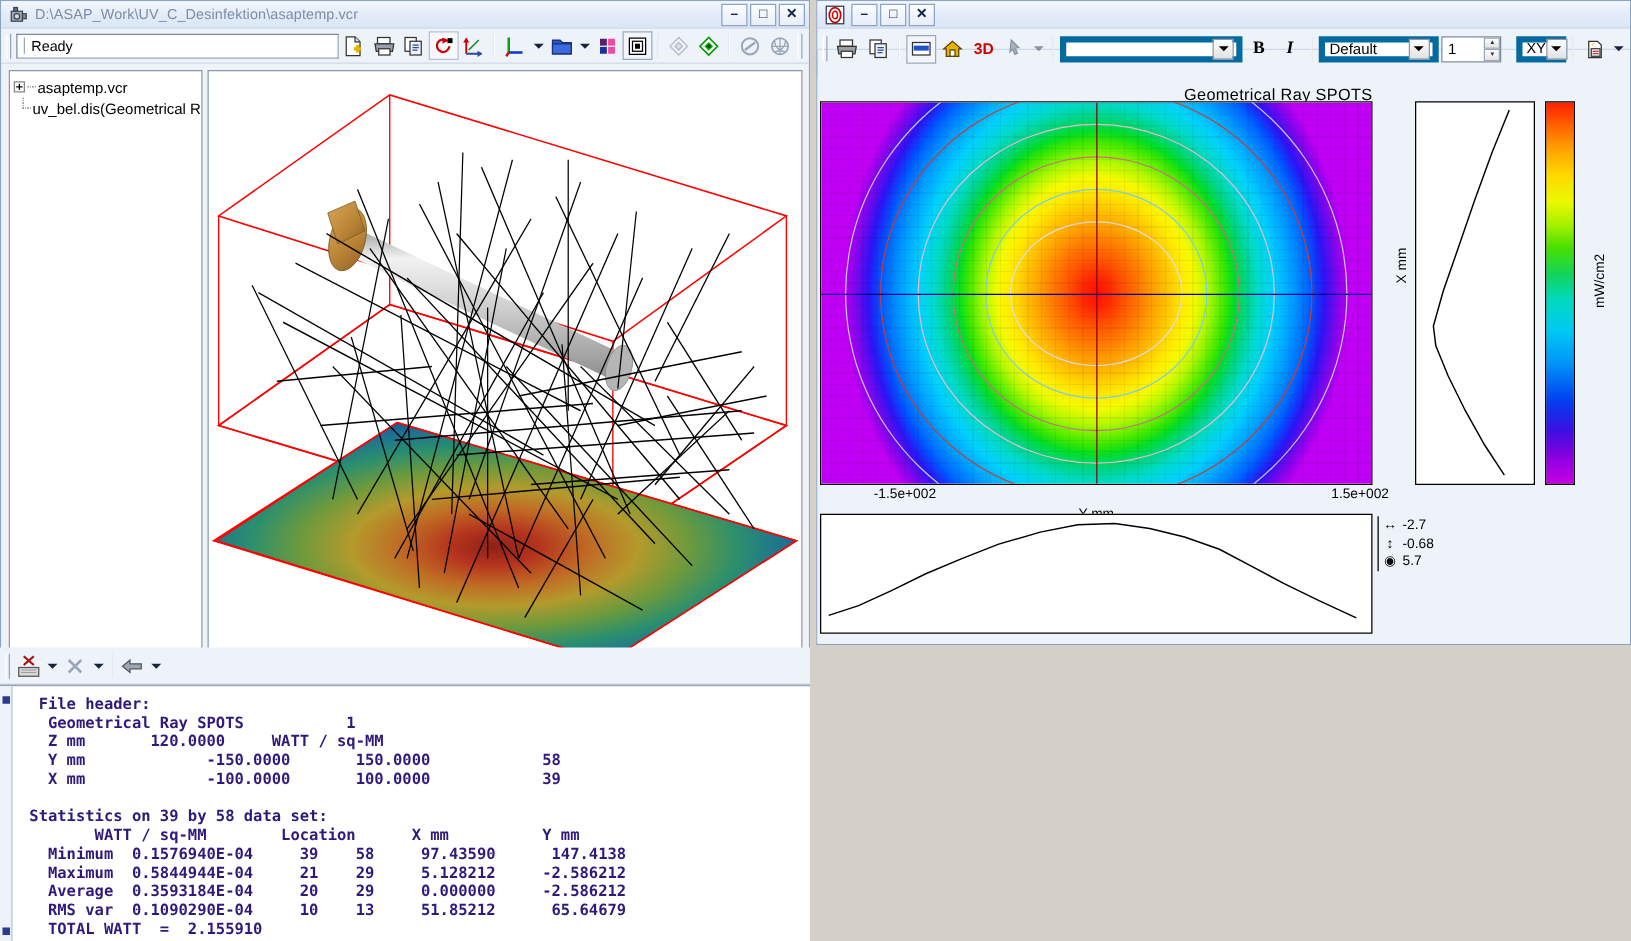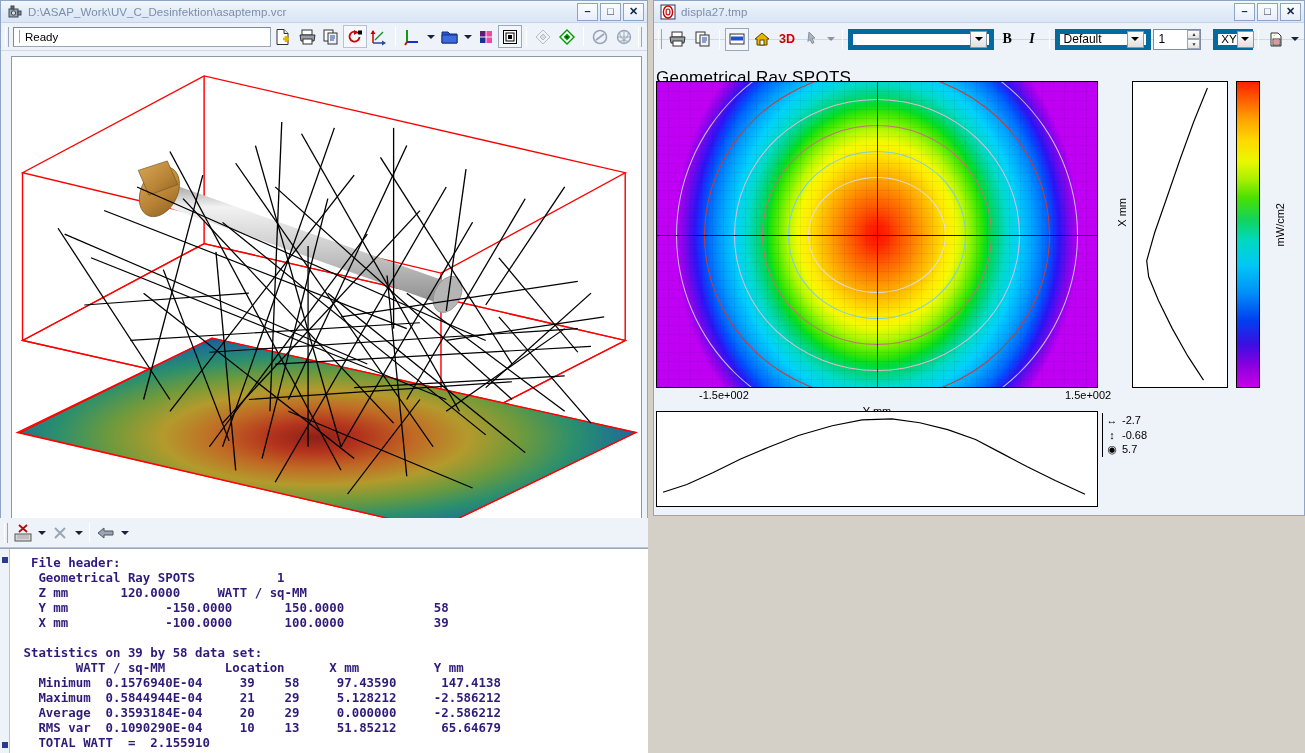--- a/index.html
+++ b/index.html
@@ -163,21 +163,21 @@
   .spin .val { padding: 2px 4px 0 4px; flex:1 1 auto; }
   .spin .btns { width:13px; display:flex; flex-direction:column; flex:0 0 13px; }
   .spin .btns div {
     flex:1 1 50%; background: linear-gradient(to bottom,#fdfdfd,#e3e3e3);
     border:1px solid #9aa6b8; display:flex;align-items:center;justify-content:center; font-size:5px; color:#333;
   }
   .bold-i { font-size:14px; font-weight:bold; font-family:"Liberation Serif",serif; }
   .ital-i { font-size:14px; font-style:italic; font-family:"Liberation Serif",serif; font-weight:bold;}
 
   
-  .plot-title { text-align:left; font-size:17px; color:#000; padding-top:2px; letter-spacing:.3px; }
+  .plot-title { text-align:right; font-size:13px; color:#000; padding-top:2px; letter-spacing:.3px; }
   .axis-lbl { font-size:11px; color:#000; }
   .tick-lbl { font-size:11px; color:#000;margin-left:43px; }
   .vert-txt { writing-mode: vertical-rl; transform: rotate(180deg); white-space: nowrap; }
 
   
   .heat {
     position:absolute; inset:0;
     background:
       radial-gradient(ellipse 46% 78% at 50% 50%,
         #ff1500 0%, #ff2a00 5%,
@@ -340,20 +340,40 @@
         <svg width="18" height="18" viewBox="0 0 18 18">
           <circle cx="9" cy="9" r="6.5" fill="#eef2f9" stroke="#9aa6b8" stroke-width="1.4"></circle>
           <path d="M2.5 9h13M9 2.5v13M4.6 4.6a9 9 0 0 0 8.8 8.8M13.4 4.6a9 9 0 0 1-8.8 8.8" fill="none" stroke="#9aa6b8"></path>
         </svg>
       </span>
       <span class="grip" style="margin-left:2px;"></span>
     </div>
 
     <div class="main-body">
 
+      <div class="tree-pane">
+        <div class="tree-items">
+          <div class="tree-row">
+            <span class="plusbox"></span>
+            <span class="dash2"></span>
+            <span class="lbl">asaptemp.vcr</span>
+          </div>
+          <div class="tree-row" style="padding-left:3px;">
+            <span class="dotline"></span>
+            <span class="lbl">uv_bel.dis(Geometrical R</span>
+          </div>
+        </div>
+        <div class="hscroll">
+          <div class="sc-btn">‹</div>
+          <div class="sc-track">
+            <div class="sc-thumb">|||</div>
+          </div>
+          <div class="sc-btn">›</div>
+        </div>
+      </div>
 
       <div class="viewport">
         <svg width="100%" height="100%" viewBox="0 0 478 453" preserveAspectRatio="none">
           <defs>
             <linearGradient id="lampg" x1="0" y1="0" x2="0" y2="1">
               <stop offset="0%" stop-color="#8f8f8f"></stop>
                 <stop offset="22%" stop-color="#f2f2f2"></stop>
               <stop offset="52%" stop-color="#cfcfcf"></stop>
                 <stop offset="100%" stop-color="#8a8a8a"></stop>
             </linearGradient>
@@ -503,21 +523,20 @@
 
   <div class="win" id="win-disp">
     <div class="titlebar">
       <span class="title-ico">
         <svg width="16" height="16" viewBox="0 0 16 16">
           <rect x="1" y="1" width="14" height="14" fill="#fff" stroke="#2b3a5a"></rect>
           <ellipse cx="8" cy="8" rx="4.6" ry="6" fill="none" stroke="#cc0000" stroke-width="1.4"></ellipse>
           <ellipse cx="8" cy="8" rx="2" ry="3" fill="none" stroke="#cc0000" stroke-width="1.2"></ellipse>
         </svg>
       </span>
-      <span class="title-text">displa27.tmp</span>
       <span class="tb-btns">
         <span class="tb-btn">–</span>
         <span class="tb-btn">□</span>
         <span class="tb-btn">✕</span>
       </span>
     </div>
 
     <div class="toolbar" style="height:16px;padding-top:16px;">
       <span class="grip"></span>
       <span class="tool" title="Print">

